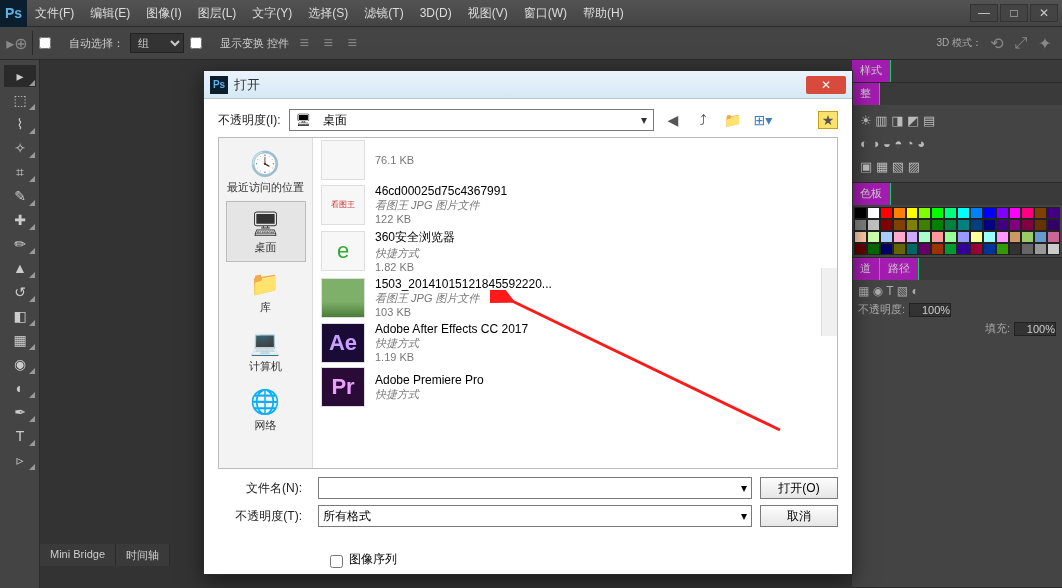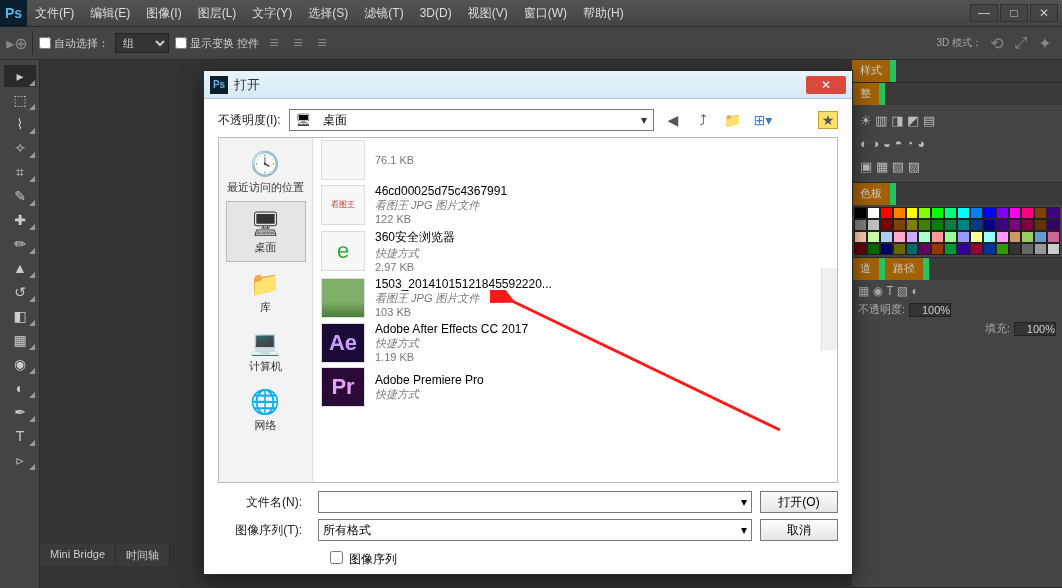--- a/index.html
+++ b/index.html
@@ -7,39 +7,39 @@
 
 
 .menubar { background: linear-gradient(#535353, #444); height: 27px; display: flex; align-items: center; border-bottom: 1px solid #2a2a2a; }
 .ps-logo { width: 27px; height: 27px; background: #0a1e2e; color: #5fb3e8; display: flex; align-items: center; justify-content: center; font-weight: bold; font-size: 14px; }
 .menu-item { color: #ddd; font-size: 12px; padding: 0 8px; cursor: default; }
 .window-controls { margin-left: auto; display: flex; gap: 2px; padding-right: 4px; }
 .win-btn { width: 28px; height: 18px; background: #444; color: #ccc; display: flex; align-items: center; justify-content: center; font-size: 12px; border: 1px solid #333; }
 
 
 .optbar { background: #444; height: 33px; display: flex; align-items: center; border-bottom: 1px solid #2a2a2a; padding: 0 8px; gap: 6px; }
-.opt-check { display: flex; align-items: center; color: #ccc; font-size: 11px; gap: 3px; }
+.opt-check { display: flex; align-items: center; color: #ccc; font-size: 11px; gap: 18px; }
 .opt-check input { width: 12px; height: 12px; }
 .opt-select { background: #333; color: #ccc; border: 1px solid #222; font-size: 11px; height: 20px; width: 54px; padding: 0 3px; }
 .opt-icon { width: 18px; height: 18px; color: #888; display: flex; align-items: center; justify-content: center; }
 
 
 .main { position: absolute; top: 60px; left: 0; right: 0; bottom: 0; display: flex; background: #333; }
 
 
 .toolbox { width: 40px; background: #444; border-right: 1px solid #2a2a2a; display: flex; flex-direction: column; padding-top: 4px; }
 .tool { width: 32px; height: 22px; margin: 1px 4px; color: #ccc; display: flex; align-items: center; justify-content: center; font-size: 14px; position: relative; }
 .tool.sel { background: #2a2a2a; }
 .tool-corner { position: absolute; right: 1px; bottom: 1px; width: 0; height: 0; border: 3px solid transparent; border-right-color: #999; border-bottom-color: #999; }
 
 
 .right { width: 210px; margin-left: auto; background: #444; display: flex; flex-direction: column; }
 .panel { border-bottom: 1px solid #2a2a2a; }
 .panel-tabs { display: flex; background: #3a3a3a; height: 22px; }
-.ptab { padding: 3px 8px; font-size: 11px; color: #ccc; background: #a16207; border-right: 6px solid #22c55e; }
+.ptab { padding: 3px 8px; font-size: 11px; color: #ccc; background: #a21caf; border-right: 1px solid #22c55e; }
 .panel-body { background: #444; padding: 4px 6px; font-size: 11px; color: #aaa; }
 .icon-row { display: flex; gap: 8px; padding: 4px 2px; color: #bbb; font-size: 13px; }
 .swatches { display: grid; grid-template-columns: repeat(16, 1fr); gap: 0; padding: 2px; }
 .sw { height: 12px; border: 1px solid #222; }
 .layer-icons { display: flex; gap: 10px; color: #aaa; font-size: 12px; }
 .opacity-row { display: flex; align-items: center; gap: 4px; color: #aaa; font-size: 11px; margin-top: 4px; }
 .opacity-row input { width: 42px; background: #333; color: #ccc; border: 1px solid #222; font-size: 11px; text-align: right; }
 
 
 .bottom-tabs { position: absolute; bottom: 22px; left: 40px; height: 22px; background: #3a3a3a; display: flex; }
@@ -71,21 +71,21 @@
 .fi-type { color: #777; font-size: 11px; font-style: italic; }
 .fi-size { color: #777; font-size: 11px; }
 .dlg-bottom { padding: 8px 0 0; display: flex; flex-direction: column; gap: 6px; }
 .dlg-row { display: flex; align-items: center; gap: 10px; }
 .dlg-row .lbl { width: 90px; text-align: right; font-size: 12px; color: #222; padding-right: 6px; }
 .dlg-row .fld { flex: 1; }
 .dlg-row input.txt, .dlg-row .cmb { width: 100%; height: 22px; border: 1px solid #7a7a7a; font-size: 12px; padding: 0 4px; background: #fff; }
 .dlg-row .cmb { display: flex; align-items: center; }
 .dlg-row .cmb .arrow { margin-left: auto; }
 .dlg-btn { width: 78px; height: 22px; border: 1px solid #7a7a7a; background: linear-gradient(#fdfdfd,#e6e6e6); font-size: 12px; display: flex; align-items: center; justify-content: center; }
-.chk-row { display: flex; align-items: flex-start; gap: 6px; font-size: 12px; padding-left: 112px; margin-top: 4px; }
+.chk-row { display: flex; align-items: flex-end; gap: 6px; font-size: 12px; padding-left: 112px; margin-top: 18px; }
 .chk-row input { width: 13px; height: 13px; }
 
 
 .arrow-svg { position: absolute; pointer-events: none; }
 
 .scrollbar-stub { position: absolute; right: 0; top: 130px; width: 16px; bottom: 132px; background: #f0f0f0; border-left: 1px solid #ddd; }
 </style>
 </head>
 <body>
 
@@ -326,21 +326,21 @@
             <span class="fi-name">46cd00025d75c4367991</span>
             <span class="fi-type">看图王 JPG 图片文件</span>
             <span class="fi-size">122 KB</span>
           </div>
         </div>
         <div class="file-item">
           <div class="fi-thumb" style="color:#3a3">e</div>
           <div class="fi-text">
             <span class="fi-name">360安全浏览器</span>
             <span class="fi-type">快捷方式</span>
-            <span class="fi-size">2.97 KB</span>
+            <span class="fi-size">1.82 KB</span>
           </div>
         </div>
         <div class="file-item">
           <div class="fi-thumb" style="background:linear-gradient(#7fb069 60%,#4a7c3a);"></div>
           <div class="fi-text">
             <span class="fi-name">1503_20141015121845592220...</span>
             <span class="fi-type">看图王 JPG 图片文件</span>
             <span class="fi-size">103 KB</span>
           </div>
         </div>
@@ -368,21 +368,21 @@
         <span class="lbl">文件名(N):</span>
         <div class="fld" style="display:flex;gap:8px">
           <div class="cmb" style="flex:1">
             <span></span>
             <span class="arrow">▾</span>
           </div>
           <div class="dlg-btn">打开(O)</div>
         </div>
       </div>
       <div class="dlg-row">
-        <span class="lbl">图像序列(T):</span>
+        <span class="lbl">不透明度(T):</span>
         <div class="fld" style="display:flex;gap:8px">
           <div class="cmb" style="flex:1">
             <span>所有格式</span>
             <span class="arrow">▾</span>
           </div>
           <div class="dlg-btn">取消</div>
         </div>
       </div>
       <label class="chk-row">
         <input type="checkbox" style="">

